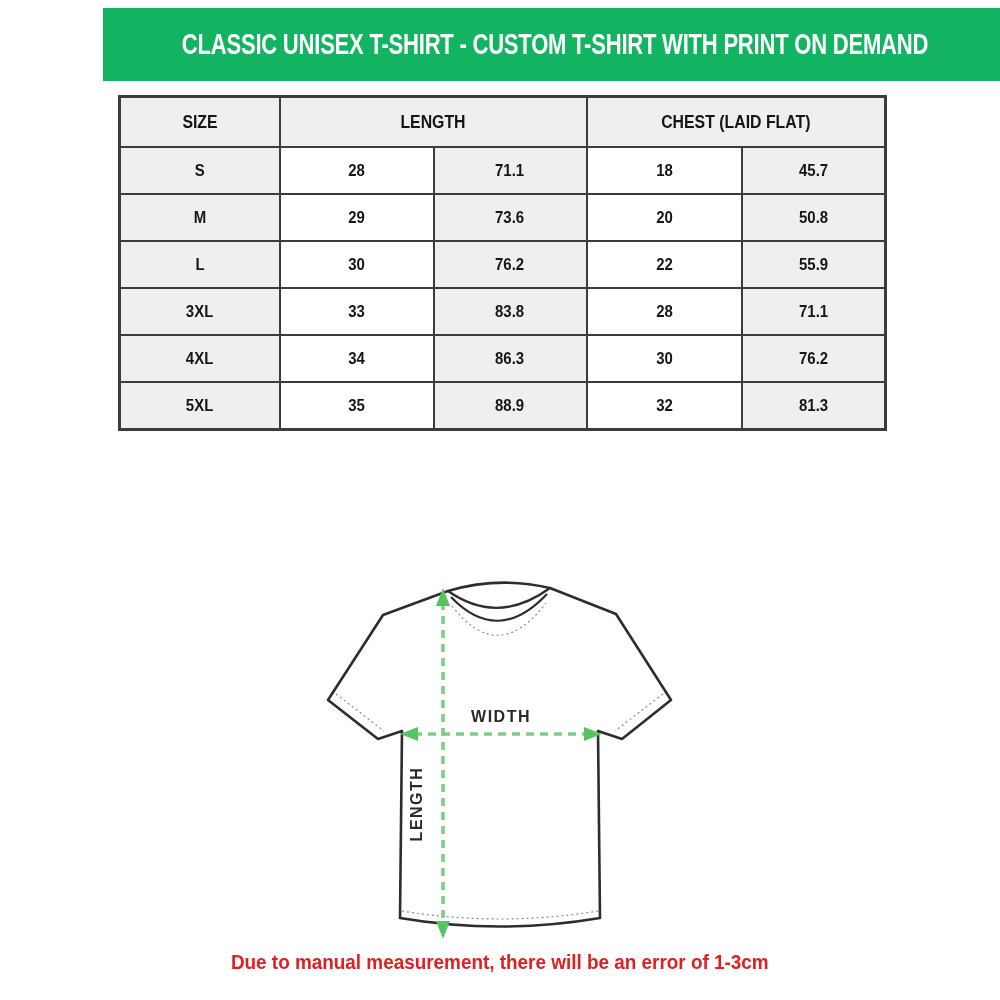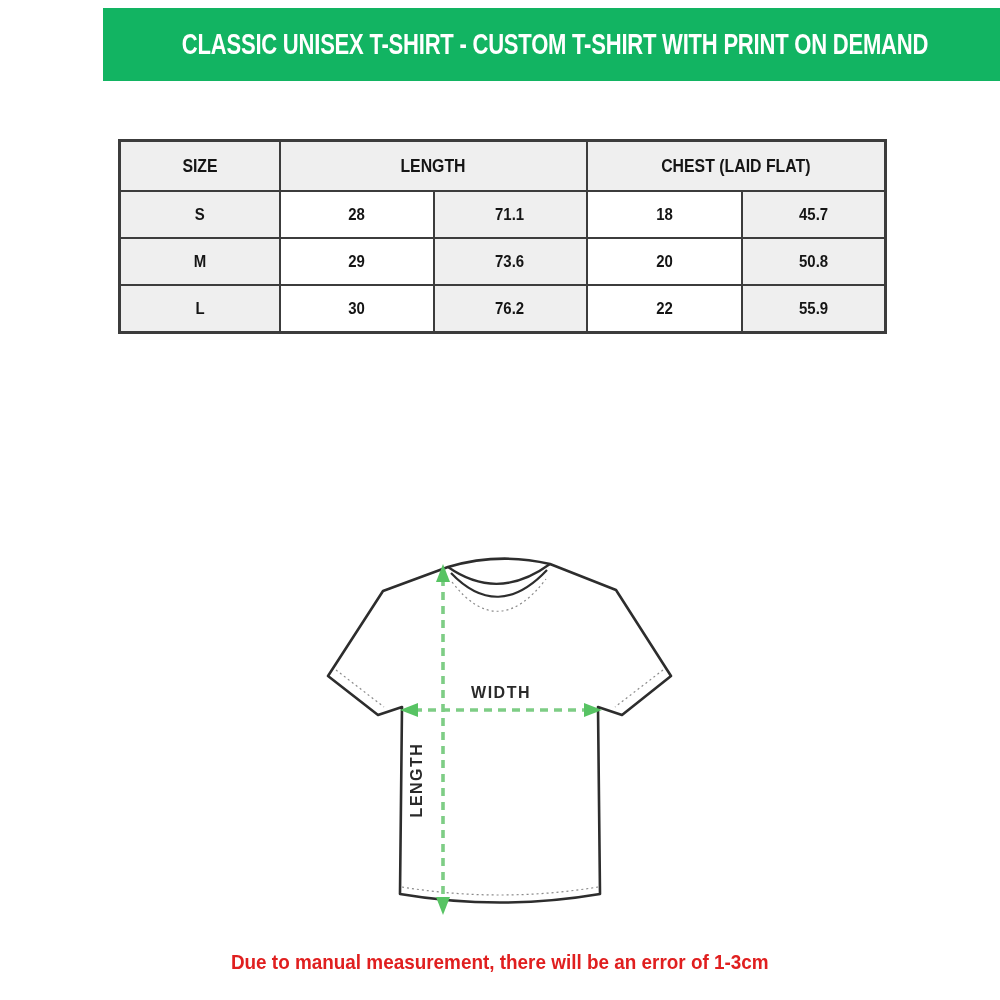--- a/index.html
+++ b/index.html
@@ -17,34 +17,33 @@
   .banner-title{
     color:var(--banner-text,#ffffff);font-weight:bold;font-size:29px;
     white-space:nowrap;display:inline-block;transform:scaleX(0.76);
     transform-origin:center;letter-spacing:-0.3px;
   }
   
   table.size-chart{
     position:absolute;left:118px;top:95px;width:766px;
     border-collapse:collapse;table-layout:fixed;
     border:3px solid var(--table-border,#3c3c3c);
-    margin-top:44px;
   }
   table.size-chart th, table.size-chart td{
     border:2px solid var(--table-border,#3c3c3c);
     text-align:center;vertical-align:middle;padding:0;
     font-weight:bold;color:var(--text-dark,#151515);
   }
   table.size-chart th{height:48px;font-size:18px;background:var(--cell-shaded,#efefef);}
   table.size-chart td{height:45px;font-size:17px;}
   td.shaded{background:var(--cell-shaded,#efefef);}
   td.plain{background:var(--cell-white,#ffffff);text-decoration:underline;}
   .cx{display:inline-block;transform:scaleX(0.88);transform-origin:center;white-space:nowrap;}
   
-  .diagram{position:absolute;left:300px;top:540px;width:400px;height:400px;}
+  .diagram{position:absolute;left:300px;top:564px;width:400px;height:400px;}
   .shirt-line{fill:#ffffff;stroke:#2d2d2d;stroke-width:2.6;stroke-linejoin:round;}
   .collar-line{fill:none;stroke:#2d2d2d;stroke-width:2.2;}
   .stitch{fill:none;stroke:#8a8a8a;stroke-width:1.2;stroke-dasharray:2 3;}
   .arrow-line{fill:none;stroke:var(--arrow-green,#7ecd85);stroke-width:3.6;stroke-dasharray:8 6;}
   .arrow-head{fill:var(--arrowhead-green,#57c363);stroke:none;}
   .dim-label{
     font-family:"Liberation Sans", sans-serif;font-weight:bold;font-size:16px;
     fill:#2a2a2a;letter-spacing:1.5px;
   }
   
@@ -91,20 +90,41 @@
       <td class="plain"><span class="cx">20</span></td>
       <td class="shaded"><span class="cx">50.8</span></td>
     </tr>
     <tr>
       <td class="shaded"><span class="cx">L</span></td>
       <td class="plain"><span class="cx">30</span></td>
       <td class="shaded"><span class="cx">76.2</span></td>
       <td class="plain"><span class="cx">22</span></td>
       <td class="shaded"><span class="cx">55.9</span></td>
     </tr>
+    <tr>
+      <td class="shaded"><span class="cx">3XL</span></td>
+      <td class="plain"><span class="cx">33</span></td>
+      <td class="shaded"><span class="cx">83.8</span></td>
+      <td class="plain"><span class="cx">28</span></td>
+      <td class="shaded"><span class="cx">71.1</span></td>
+    </tr>
+    <tr>
+      <td class="shaded"><span class="cx">4XL</span></td>
+      <td class="plain"><span class="cx">34</span></td>
+      <td class="shaded"><span class="cx">86.3</span></td>
+      <td class="plain"><span class="cx">30</span></td>
+      <td class="shaded"><span class="cx">76.2</span></td>
+    </tr>
+    <tr>
+      <td class="shaded"><span class="cx">5XL</span></td>
+      <td class="plain"><span class="cx">35</span></td>
+      <td class="shaded"><span class="cx">88.9</span></td>
+      <td class="plain"><span class="cx">32</span></td>
+      <td class="shaded"><span class="cx">81.3</span></td>
+    </tr>
   </tbody>
 </table>
 
 <div class="diagram">
   <svg viewBox="0 0 400 400" width="400" height="400">
 
     <path class="shirt-line" d="M148,27 L83,51 L28,136 L78,175 L102,167 L100,354 Q200,371 300,354 L298,167 L322,175 L371,136 L316,50 L250,24 Q199,12 148,27 Z"></path>
 
     <path class="collar-line" d="M148,27 Q198,62 250,24"></path>
     <path class="collar-line" d="M151,33 Q198,82 247,30"></path>

